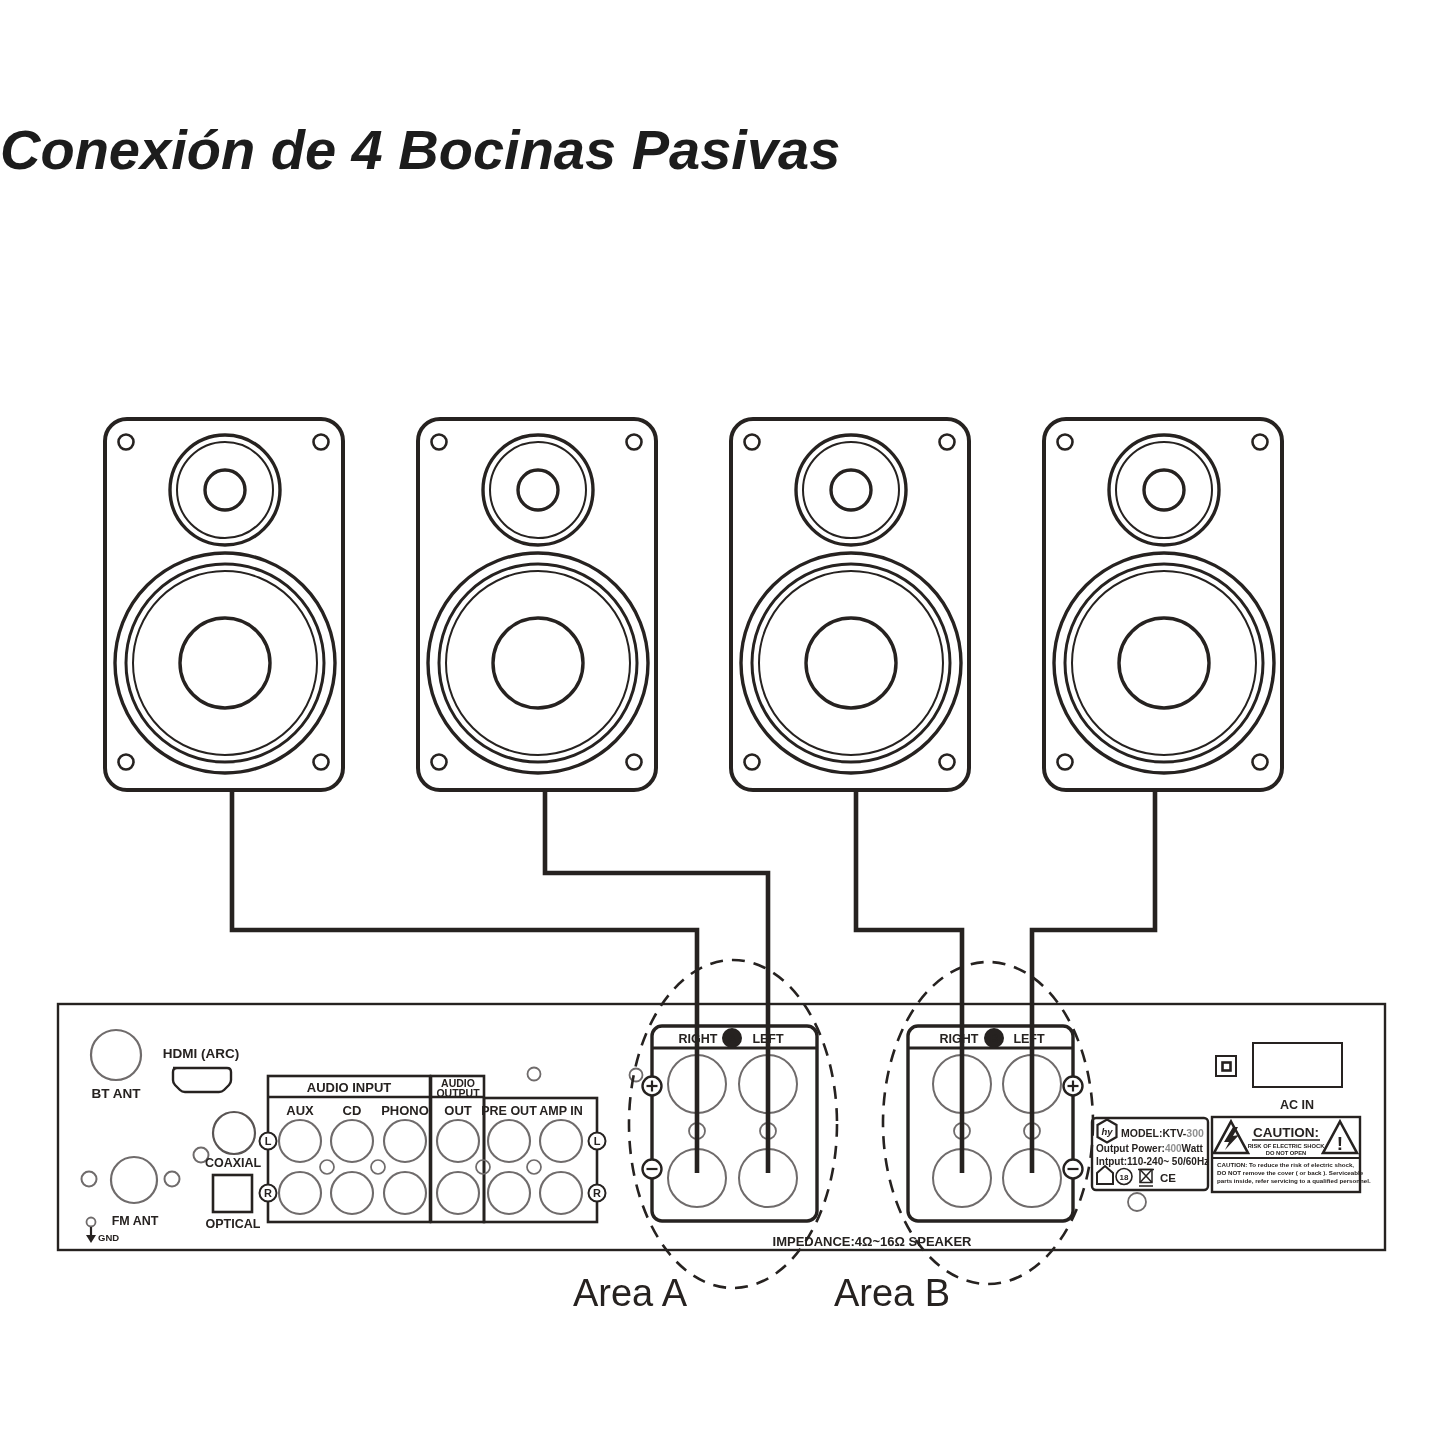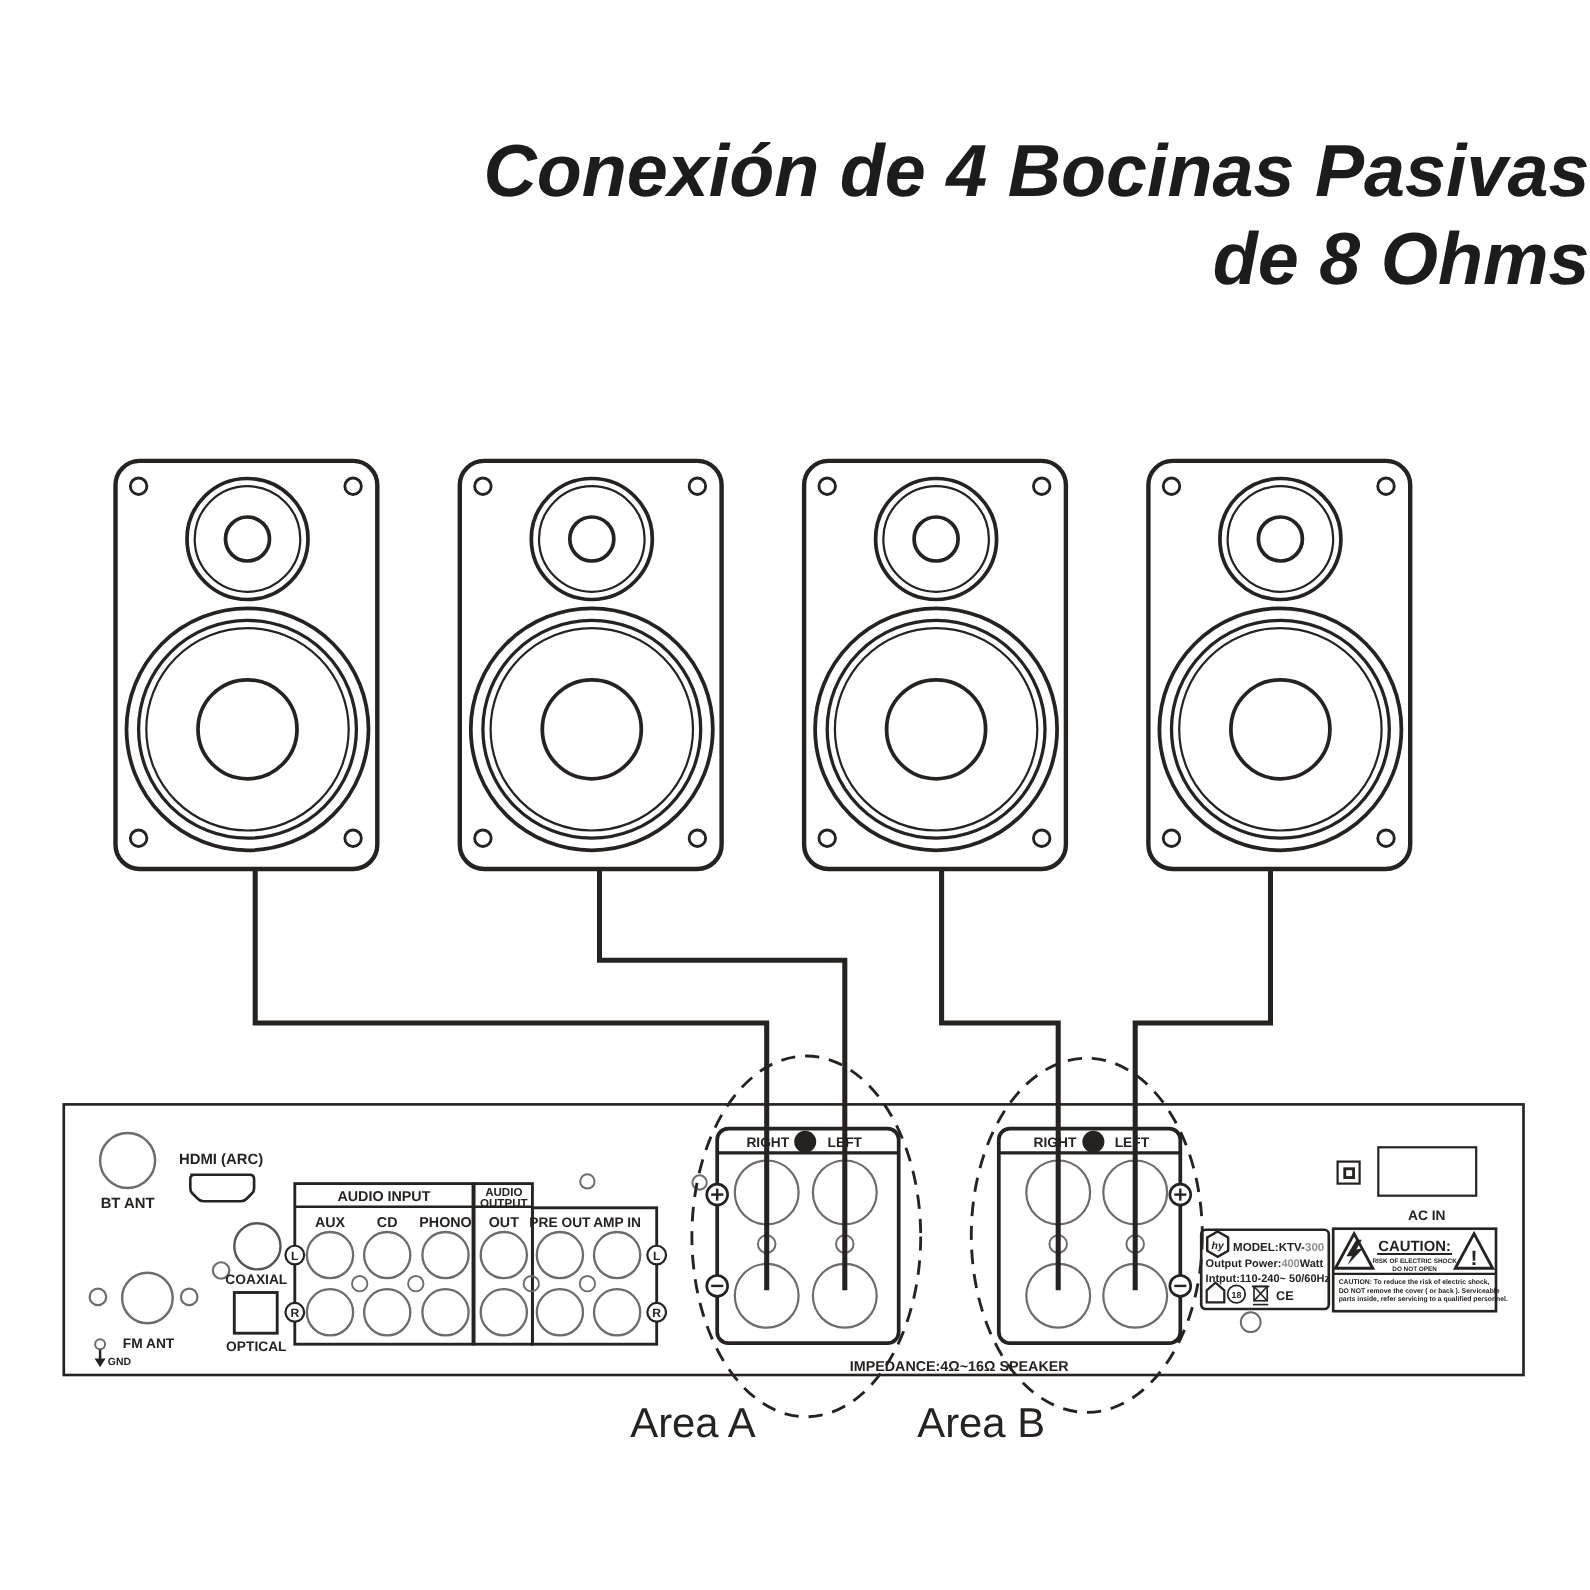--- a/index.html
+++ b/index.html
@@ -1,32 +1,31 @@
 <!DOCTYPE html>
 <html><head>
 <meta charset="utf-8">
 <style>
   html,body{margin:0;padding:0;background:#ffffff;}
   .page{position:relative;width:1445px;height:1445px;background:#fff;overflow:hidden;
         font-family:"Liberation Sans",sans-serif;}
-  .title{position:absolute;top:116px;left:0;width:100%;text-align:right;
-         font-weight:bold;font-style:italic;font-size:67px;line-height:1.2;color:#1c1c1c;}
+  .title{position:absolute;top:116px;left:0;width:100%;text-align:left;
+         font-weight:bold;font-style:italic;font-size:56px;line-height:1.2;color:#1c1c1c;}
   svg{position:absolute;left:0;top:0;}
   text{font-family:"Liberation Sans",sans-serif;font-weight:bold;fill:#262220;}
   .reg{font-weight:normal;}
   .it{font-style:italic;}
 </style>
 </head>
 <body>
 
 <div class="page">
 
   <div class="title">
     <div>Conexión de 4 Bocinas Pasivas</div>
-    <div>de 8 Ohms</div>
   </div>
 
   <svg width="1445" height="1445" viewBox="0 0 1445 1445">
     <defs>
       <g id="speaker-proto" stroke="#262220" fill="none">
         <rect x="2" y="2" width="238" height="371" rx="22" stroke-width="4" fill="#ffffff"></rect>
         <circle cx="23" cy="25" r="7.5" stroke-width="2.6"></circle>
         <circle cx="218" cy="25" r="7.5" stroke-width="2.6"></circle>
         <circle cx="23" cy="345" r="7.5" stroke-width="2.6"></circle>
         <circle cx="218" cy="345" r="7.5" stroke-width="2.6"></circle>

